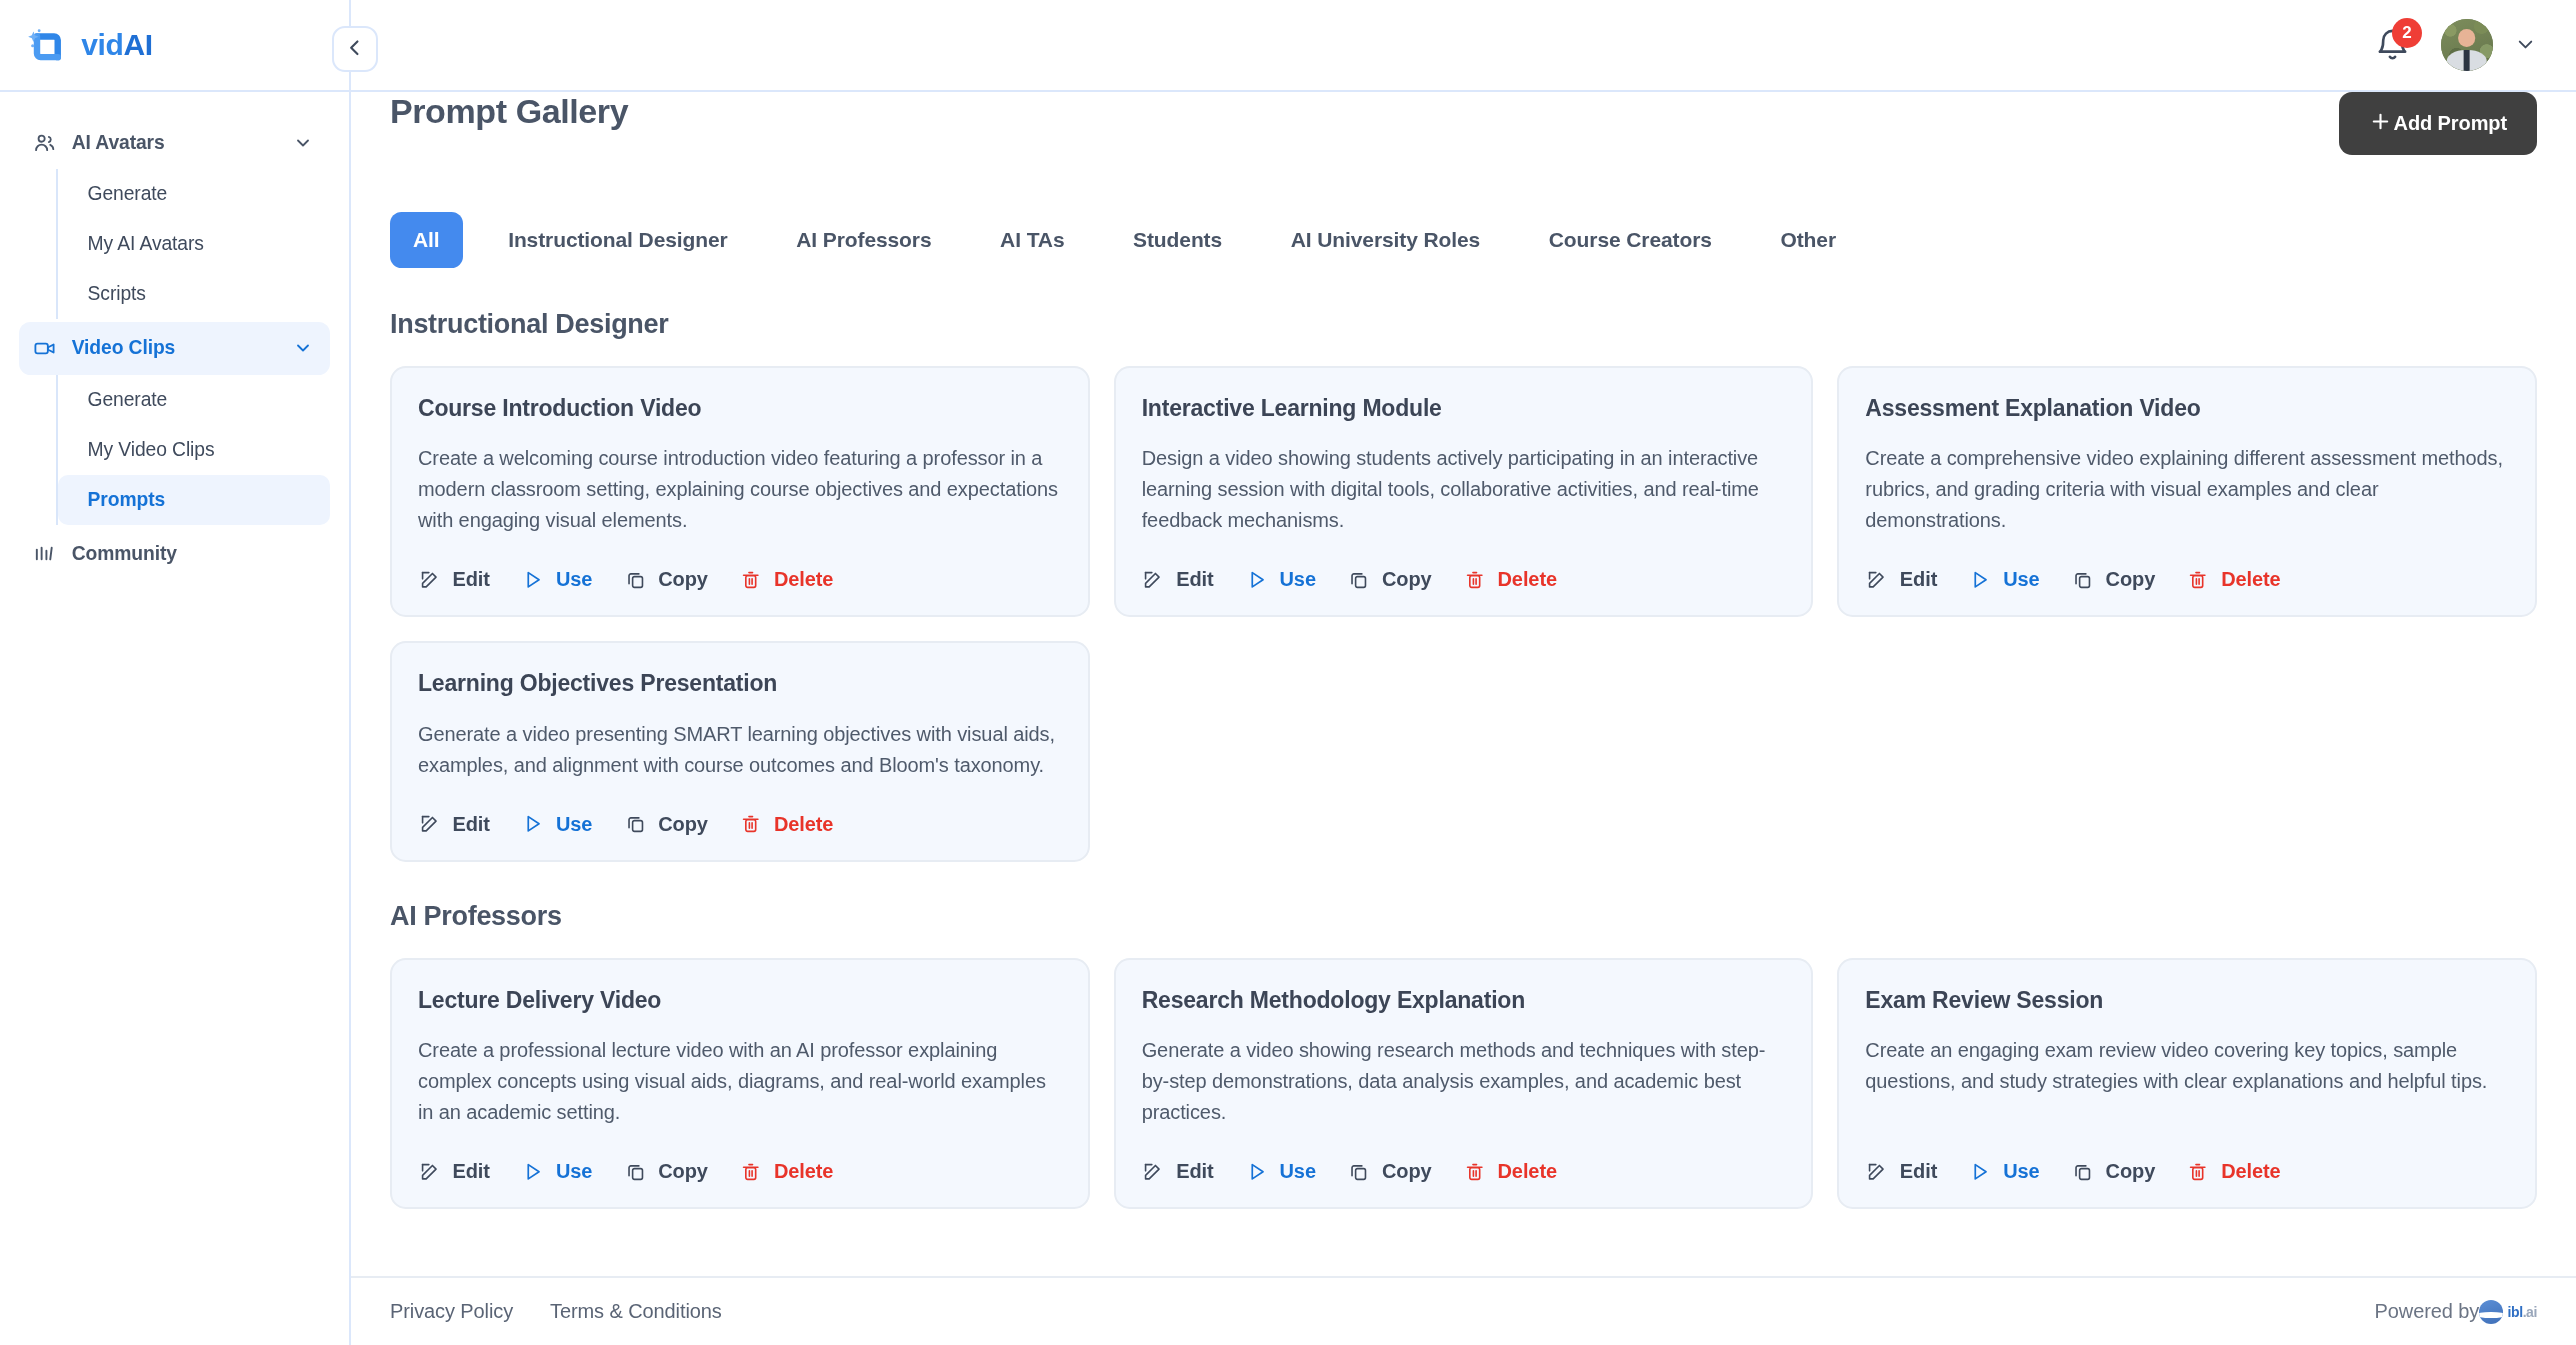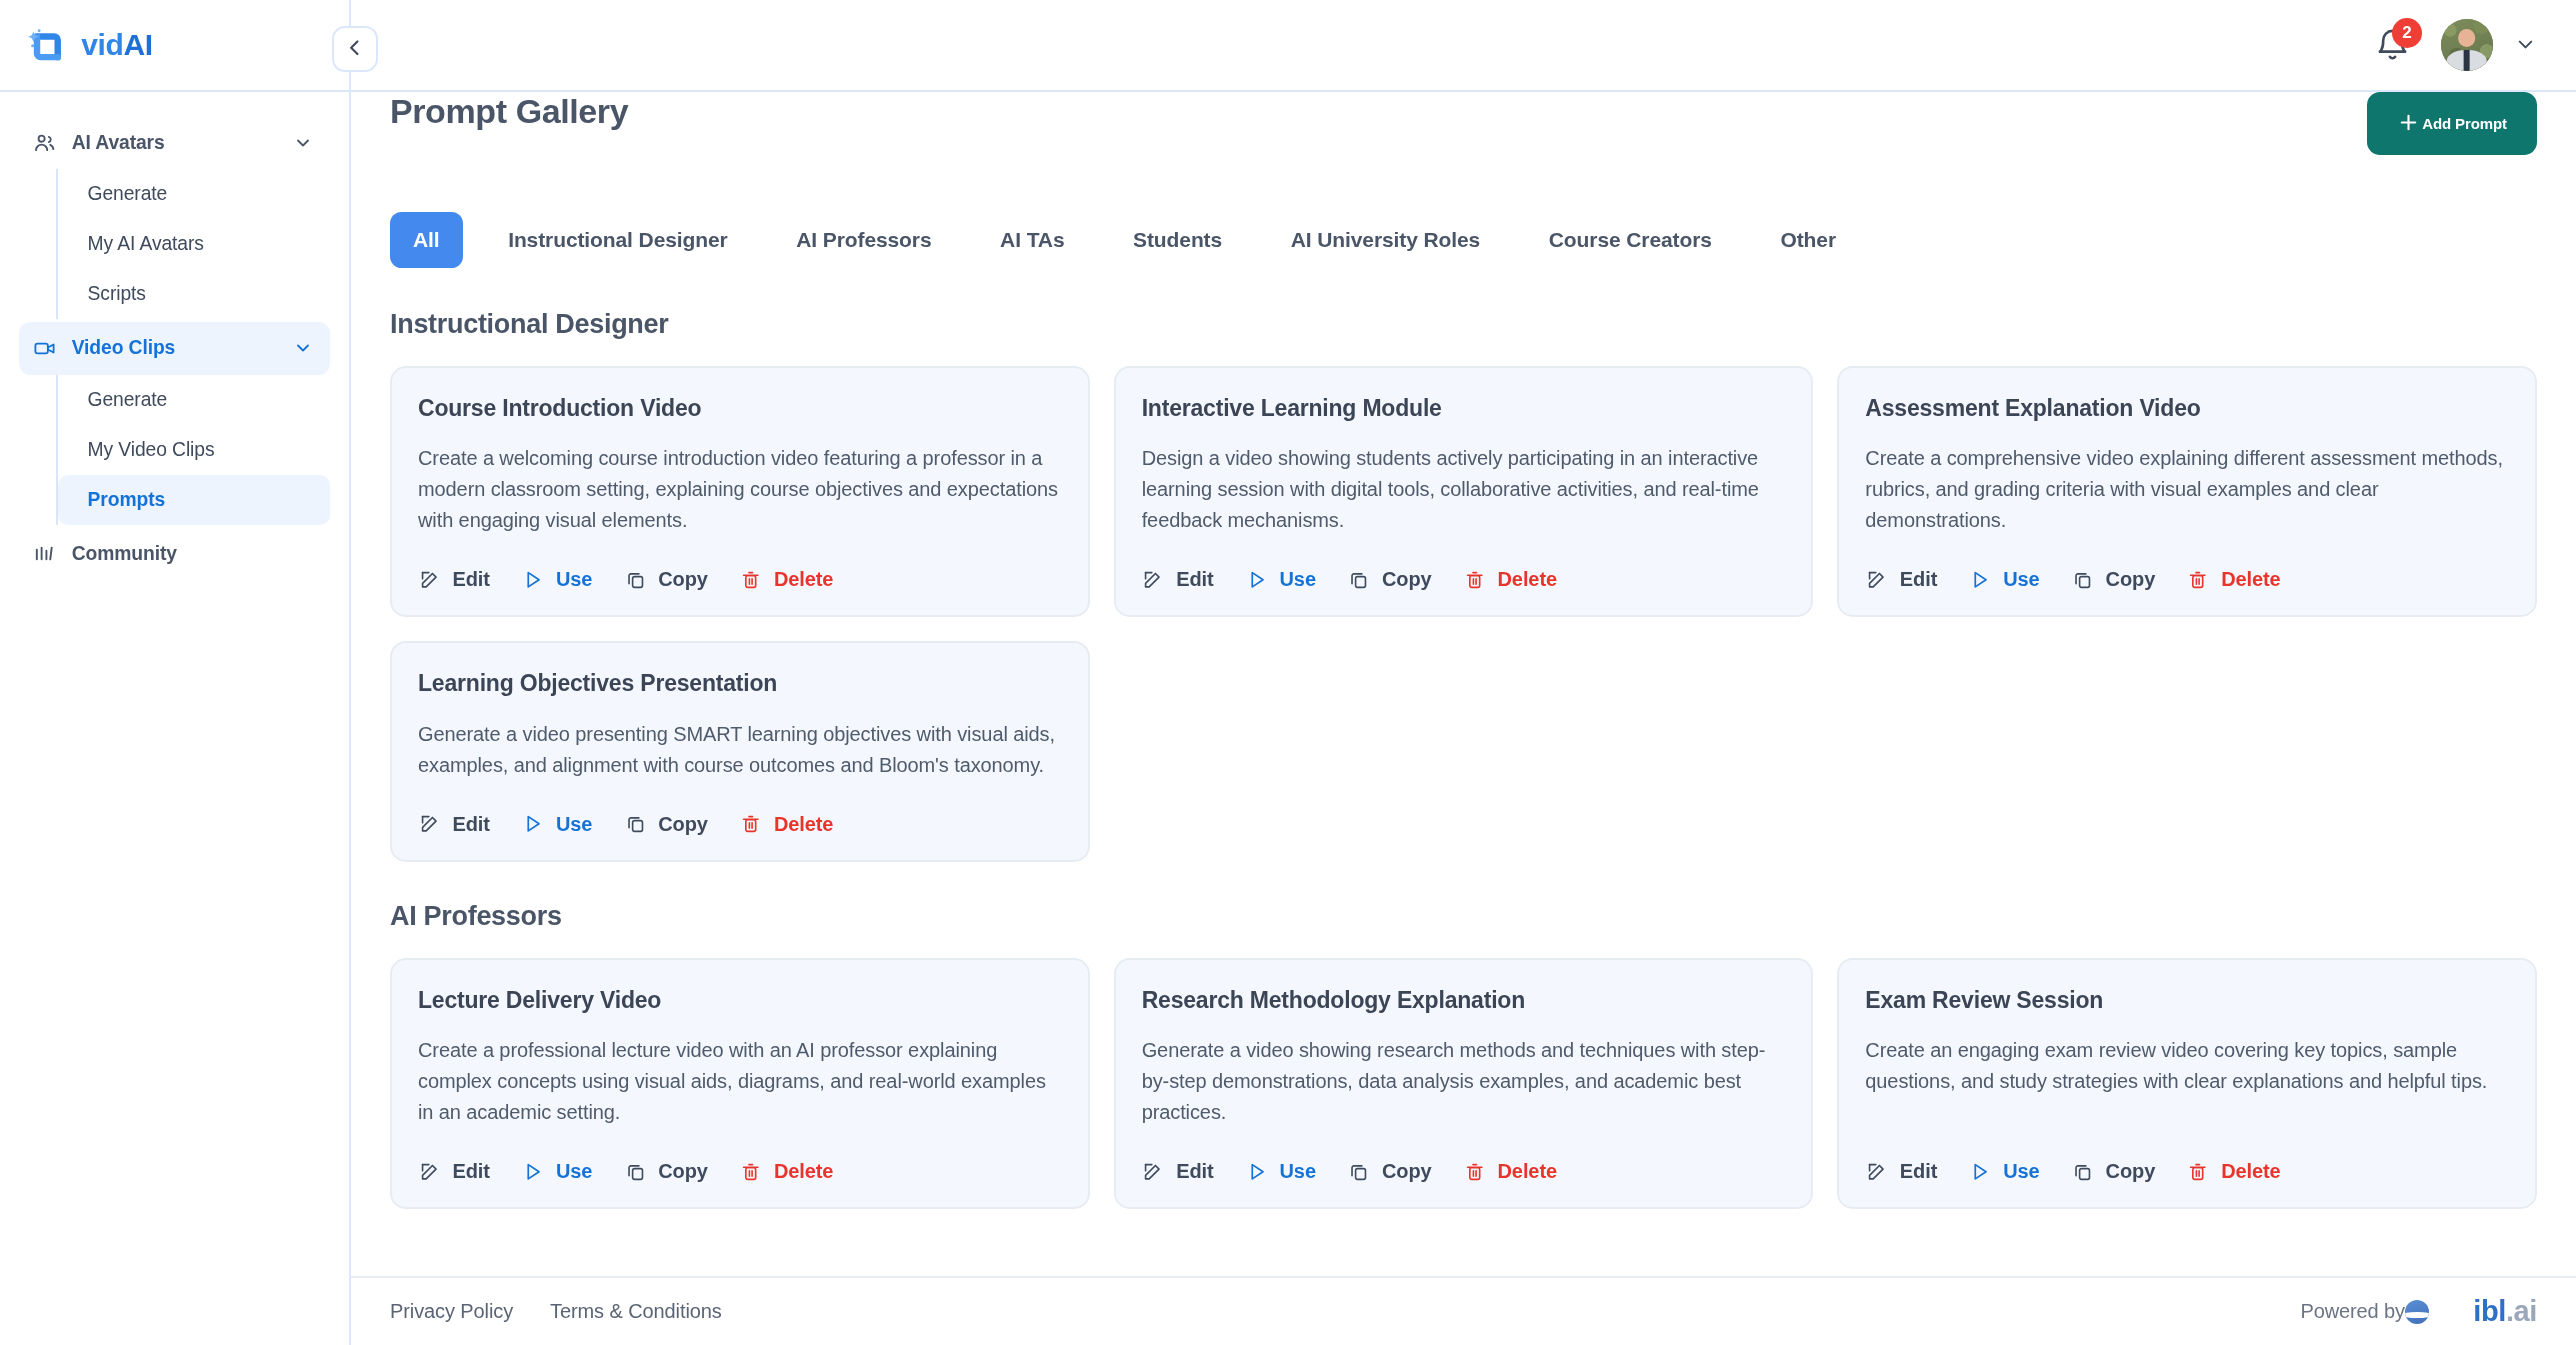--- a/index.html
+++ b/index.html
@@ -128,22 +128,22 @@
 
   
   .page-head {
     display: flex; align-items: flex-start; justify-content: space-between;
     padding: 0 39px 0 39px; height: 100px; flex: 0 0 100px;
   }
   .page-title { font-size: 34px; font-weight: 700; color: #4a5567; letter-spacing: -0.4px; }
   .add-btn {
     display: flex; align-items: center; gap: 2px;
     height: 63px; padding: 0 30px; border-radius: 13px;
-    background: #0f766e; color: #fff; border: none;
-    font-size: 15px; font-weight: 700; cursor: pointer;
+    background: #404040; color: #fff; border: none;
+    font-size: 20px; font-weight: 700; cursor: pointer;
     font-family: "Liberation Sans", sans-serif;
     letter-spacing: -0.1px;
   }
 
   
   .tabs {
     display: flex; align-items: center; gap: 4px;
     padding: 17px 39px 0 39px; flex: 0 0 79px;
   }
   .tab {
@@ -214,21 +214,21 @@
   .ibl-logo { display: flex; align-items: center; gap: 4.3px; }
   .ibl-globe {
     width: 24px; height: 24px; border-radius: 50%;
     background: linear-gradient(160deg, #5c8fd6 0%, #3f6fb8 100%);
     position: relative; overflow: hidden; flex: 0 0 24px;
   }
   .ibl-globe::after {
     content: ""; position: absolute; left: -2.9px; right: -2.9px; top: 52%;
     height: 5.7px; background: #ffffff; border-radius: 50%;
   }
-  .ibl-text { font-size: 29px; font-weight: 700; color: #2f6fc4; letter-spacing: -0.4px; margin-left: 40px; }
+  .ibl-text { font-size: 14px; font-weight: 700; color: #2f6fc4; letter-spacing: -0.4px; }
   .ibl-text .dim { color: #9aa7bb; font-weight: 600; }
 </style>
 </head>
 <body>
 
 <div class="app">
 
   <aside class="sidebar">
     <div class="brand">
       <span class="brand-mark">

